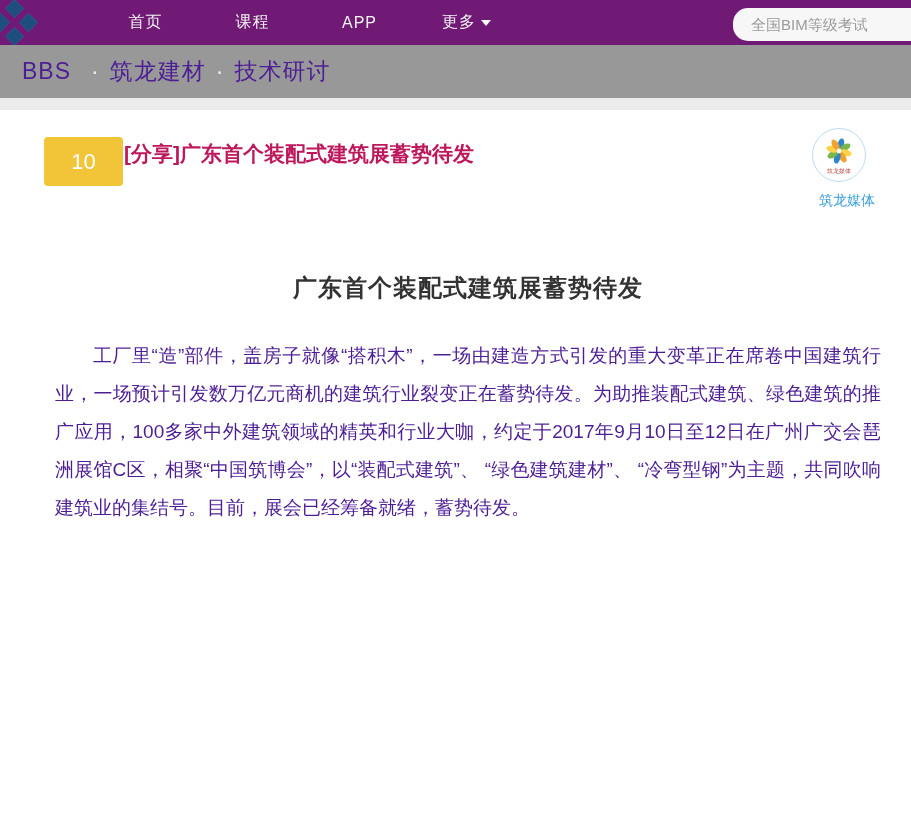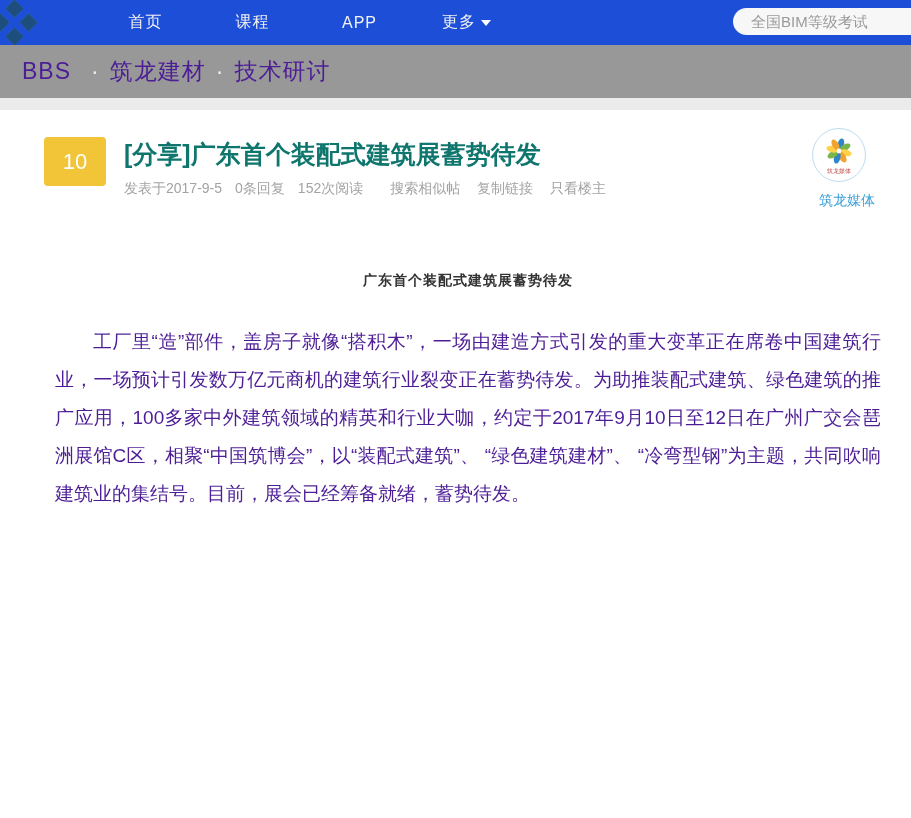--- a/index.html
+++ b/index.html
@@ -1,59 +1,59 @@
 <!DOCTYPE html>
 <html><head>
 <meta charset="utf-8">
 <style>
   * { margin:0; padding:0; box-sizing:border-box; }
   html,body { width:911px; height:818px; overflow:hidden; background:#fff;
     font-family:"Liberation Sans","DejaVu Sans",sans-serif; }
 
   
-  .topnav { position:relative; height:45px; background:#1d4ed8; display:flex; align-items:center; }
+  .topnav { position:relative; height:45px; background:#701a75; display:flex; align-items:center; }
   .logo { position:absolute; left:-14px; top:0; width:60px; height:45px; }
   .nav-items { display:flex; align-items:center; margin-left:92px; }
   .nav-item { color:#f2f2f2; font-size:16px; width:107px; text-align:center; cursor:pointer; letter-spacing:1px; }
   .nav-item .caret { display:inline-block; width:0; height:0; border-left:5px solid transparent;
     border-right:5px solid transparent; border-top:6px solid #fff; margin-left:5px; vertical-align:middle; }
-  .nav-search { position:absolute; right:0; top:8px; height:27px; width:178px;
+  .nav-search { position:absolute; right:0; top:8px; height:33px; width:178px;
     background:#f7f7f7; border:none; border-radius:15px 0 0 15px; padding:0 14px 0 18px;
     font-size:15px; color:#9a9a9a; outline:none; }
   .nav-search::placeholder { color:#9a9a9a; }
 
   
   .crumb-bar { height:53px; background:#989898; display:flex; align-items:center; padding-left:22px;
     font-size:23px; letter-spacing:1px; }
   .crumb-site { color:#4c1d95; margin-right:10px; }
   .crumb-sep { color:#eee; margin:0 10px; }
   .crumb-link { color:#4c1d95; cursor:pointer; }
   .light-strip { height:12px; background:#ebebeb; }
 
   
   .content { background:#fff; }
   .post-head { position:relative; padding:27px 30px 0 44px; min-height:110px; }
-  .badge { position:absolute; left:44px; top:27px; width:62px; height:49px; background:#f2c437;
+  .badge { position:absolute; left:44px; top:27px; width:79px; height:49px; background:#f2c437;
     border-radius:4px; color:#fff; font-size:22px; display:flex; align-items:center; justify-content:center; }
   .post-title-block { margin-left:80px; padding-right:120px; }
-  .post-title { font-size:25px; color:#0f766e; line-height:34px; }
+  .post-title { font-size:21px; color:#be185d; line-height:34px; }
   .post-meta { margin-top:9px; font-size:14px; color:#a3a3a3; display:flex; align-items:center; }
   .post-meta span { margin-right:13px; }
   .meta-actions { margin-left:14px; }
   .meta-link { color:#a3a3a3; margin-right:13px; cursor:pointer; text-decoration:none; }
 
   .author-box { position:absolute; right:36px; top:18px; width:72px; text-align:right; }
   .avatar { width:54px; height:54px; border-radius:50%; border:1px solid #bcdcf0; background:#fff;
     margin:0 auto; display:flex; flex-direction:column; align-items:center; justify-content:center; cursor:pointer; }
   .avatar-caption { font-size:6px; color:#c0504d; line-height:6px; margin-top:1px; letter-spacing:0; }
   .author-name { display:block; margin-top:10px; font-size:14px; color:#3a9fd8; cursor:pointer; text-decoration:none; }
 
   
   .article { padding:0 30px 0 55px; }
-  .article-heading { text-align:center; font-size:14px; font-weight:bold; color:#333;
+  .article-heading { text-align:center; font-size:24px; font-weight:bold; color:#333;
     margin-top:52px; letter-spacing:1px; }
   .article-body { margin-top:33px; font-size:19px; color:#4c1d95; line-height:38px; text-align:justify; }
   .article-body p.indent { text-indent:2em; }
 </style>
 </head>
 <body>
 
 <header class="topnav">
   <span class="logo">
     <svg width="60" height="45" viewBox="0 0 60 45">
@@ -83,30 +83,20 @@
 </div>
 <div class="light-strip"></div>
 
 <main class="content">
 
   <div class="post-head">
     <span class="badge">10</span>
 
     <div class="post-title-block">
       <h1 class="post-title">[分享]广东首个装配式建筑展蓄势待发</h1>
-      <div class="post-meta">
-        <span>发表于2017-9-5</span>
-        <span>0条回复</span>
-        <span>152次阅读</span>
-        <span class="meta-actions">
-          <a class="meta-link">搜索相似帖</a>
-          <a class="meta-link">复制链接</a>
-          <a class="meta-link">只看楼主</a>
-        </span>
-      </div>
     </div>
 
     <div class="author-box">
       <div class="avatar">
         <svg width="34" height="30" viewBox="0 0 34 30">
           <g transform="translate(17,14)">
             <ellipse cx="0" cy="-7" rx="3.2" ry="6" fill="#2e86c8" transform="rotate(15)"></ellipse>
             <ellipse cx="0" cy="-7" rx="3.2" ry="6" fill="#7ab648" transform="rotate(60)"></ellipse>
             <ellipse cx="0" cy="-7" rx="3.2" ry="6" fill="#ffd24a" transform="rotate(105)"></ellipse>
             <ellipse cx="0" cy="-7" rx="3.2" ry="6" fill="#f0a32f" transform="rotate(150)"></ellipse>

